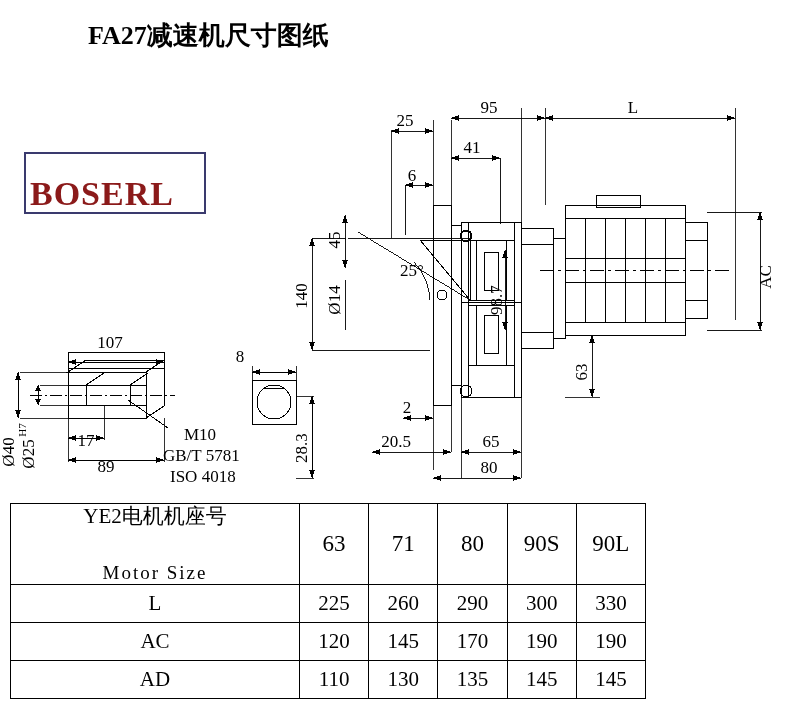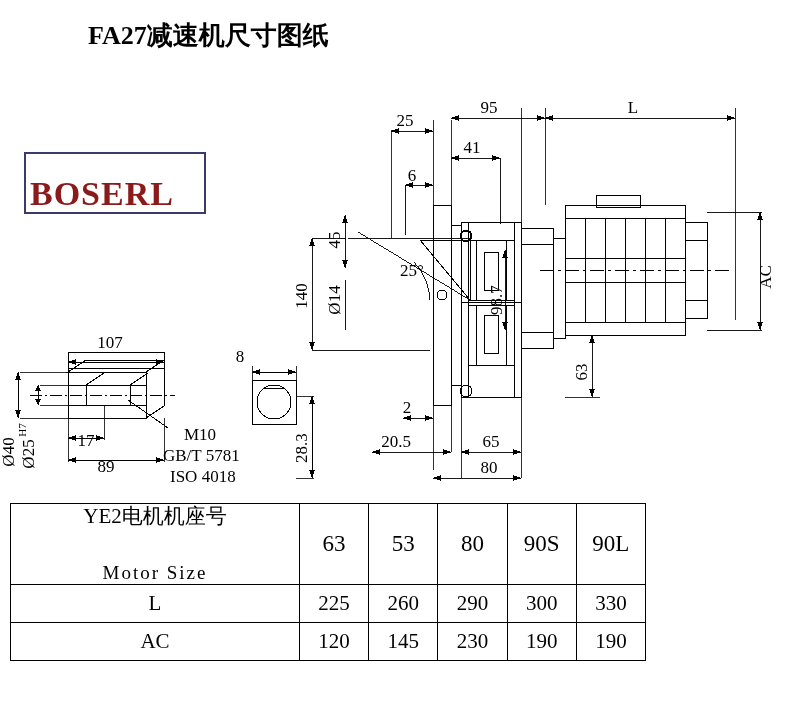--- a/index.html
+++ b/index.html
@@ -331,35 +331,43 @@
 </svg>
 
 <table id="spec-table">
   <tbody>
     <tr>
       <td class="rowhead">
         <div class="hdr-cn">YE2电机机座号</div>
         <div class="hdr-en">Motor Size</div>
       </td>
       <td class="hdr-cell">63</td>
-      <td class="hdr-cell">53</td>
+      <td class="hdr-cell">71</td>
       <td class="hdr-cell">80</td>
       <td class="hdr-cell">90S</td>
       <td class="hdr-cell">90L</td>
     </tr>
     <tr>
       <td class="rowhead">L</td>
       <td>225</td>
       <td>260</td>
       <td>290</td>
       <td>300</td>
       <td>330</td>
     </tr>
     <tr>
       <td class="rowhead">AC</td>
       <td>120</td>
       <td>145</td>
-      <td>230</td>
+      <td>170</td>
       <td>190</td>
       <td>190</td>
     </tr>
+    <tr>
+      <td class="rowhead">AD</td>
+      <td>110</td>
+      <td>130</td>
+      <td>135</td>
+      <td>145</td>
+      <td>145</td>
+    </tr>
   </tbody>
 </table>
 
 </body></html>

